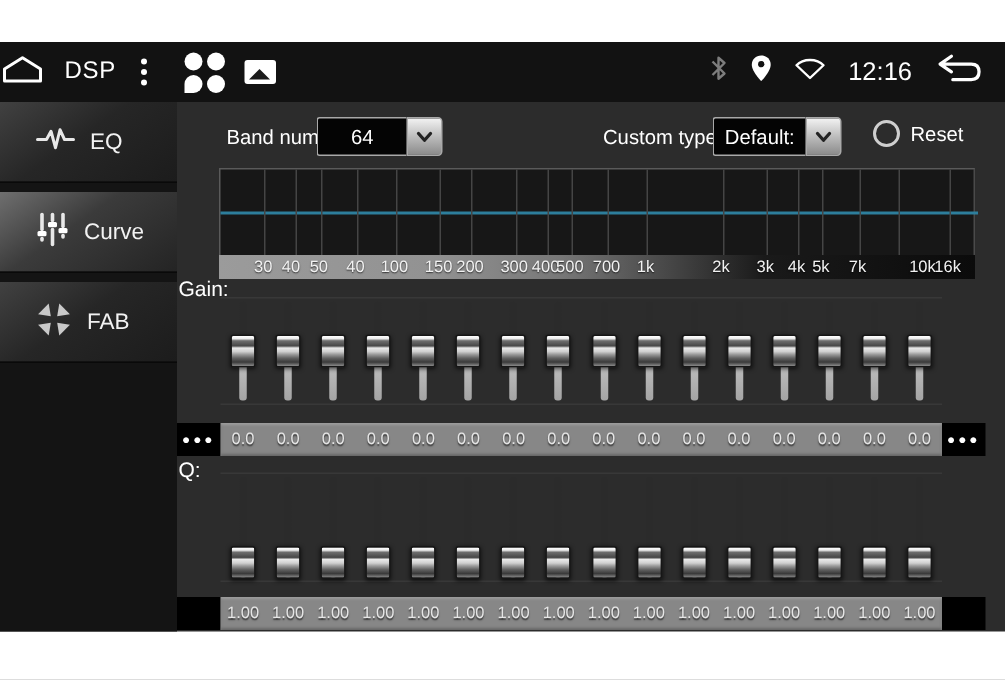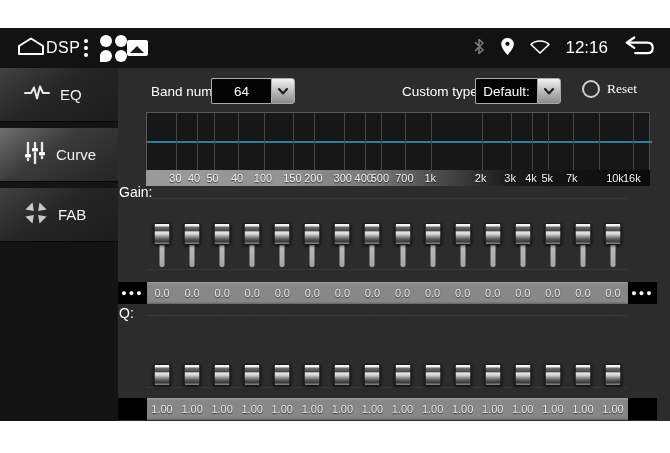--- a/index.html
+++ b/index.html
@@ -2,21 +2,21 @@
 <html><head>
 <meta charset="utf-8">
 <style>
   html,body{margin:0;padding:0;background:#fff;}
   .screen{position:relative;width:670px;height:453px;overflow:hidden;
     font-family:"Liberation Sans",sans-serif;background:#fff;}
 
   
   .statusbar{position:absolute;left:0;top:28px;width:670px;height:40px;background:#121212;
     display:flex;align-items:center;justify-content:space-between;color:#fff;}
-  .sb-left{display:flex;align-items:center;padding-left:16px;}
+  .sb-left{display:flex;align-items:center;gap:13px;}
   .sb-right{display:flex;align-items:center;gap:14px;padding-right:14px;}
   .sb-title{font-size:16px;letter-spacing:.5px;}
   .kebab{display:flex;flex-direction:column;gap:3px;padding:2px 4px;}
   .kebab i{width:4px;height:4px;border-radius:50%;background:#fff;}
   .clover{position:relative;width:27px;height:27px;margin-left:8px;}
   .clover i{position:absolute;width:12px;height:12px;background:#fff;border-radius:50%;}
   .clover i:nth-child(1){left:0;top:0;}
   .clover i:nth-child(2){right:0;top:0;}
   .clover i:nth-child(3){right:0;bottom:0;}
   .clover i:nth-child(4){left:0;bottom:0;border-radius:50% 50% 50% 0;}
@@ -48,21 +48,21 @@
   .controls{position:absolute;left:0;top:10px;width:552px;height:28px;}
   .band-label{position:absolute;left:33px;top:6px;}
   .dropdown{position:absolute;display:flex;height:26px;cursor:pointer;}
   .dd-band{left:93px;top:0;width:84px;}
   .dd-custom{left:357px;top:0;width:86px;}
   .custom-label{position:absolute;left:284px;top:6px;}
   .dd-value{flex:1;background:#040404;border:1px solid #a9a9a9;border-right:none;
     border-radius:2px 0 0 2px;color:#fff;font-size:13.5px;display:flex;align-items:center;justify-content:center;}
   .dd-btn{width:22px;background:linear-gradient(180deg,#f2f2f2 0%,#bdbdbd 50%,#8b8b8b 100%);
     border:1px solid #a9a9a9;border-radius:0 3px 3px 0;display:flex;align-items:center;justify-content:center;}
-  .reset{position:absolute;left:464px;top:2px;display:flex;align-items:center;gap:7px;cursor:pointer;font-family:Liberation Serif, serif;}
+  .reset{position:absolute;left:464px;top:2px;display:flex;align-items:center;gap:7px;cursor:pointer;}
   .radio{width:14px;height:14px;border:2px solid #cfcfcf;border-radius:50%;background:transparent;}
 
   
   .graph{position:absolute;left:0;top:44px;width:552px;height:74px;}
   .yaxis{position:absolute;left:0;top:0;width:27px;height:58px;color:#fff;font-size:11px;}
   .yaxis span{position:absolute;right:3px;}
   .y-top{top:-4px;} .y-mid{top:23px;} .y-bot{top:50px;}
   .plot{position:absolute;left:28px;top:0;width:504px;height:58px;background:#171717;
     border-top:1px solid #5a5a5a;border-left:1px solid #5a5a5a;border-right:1px solid #4a4a4a;box-sizing:border-box;}
   .gridline{position:absolute;top:0;bottom:0;width:1px;background:#454545;}

